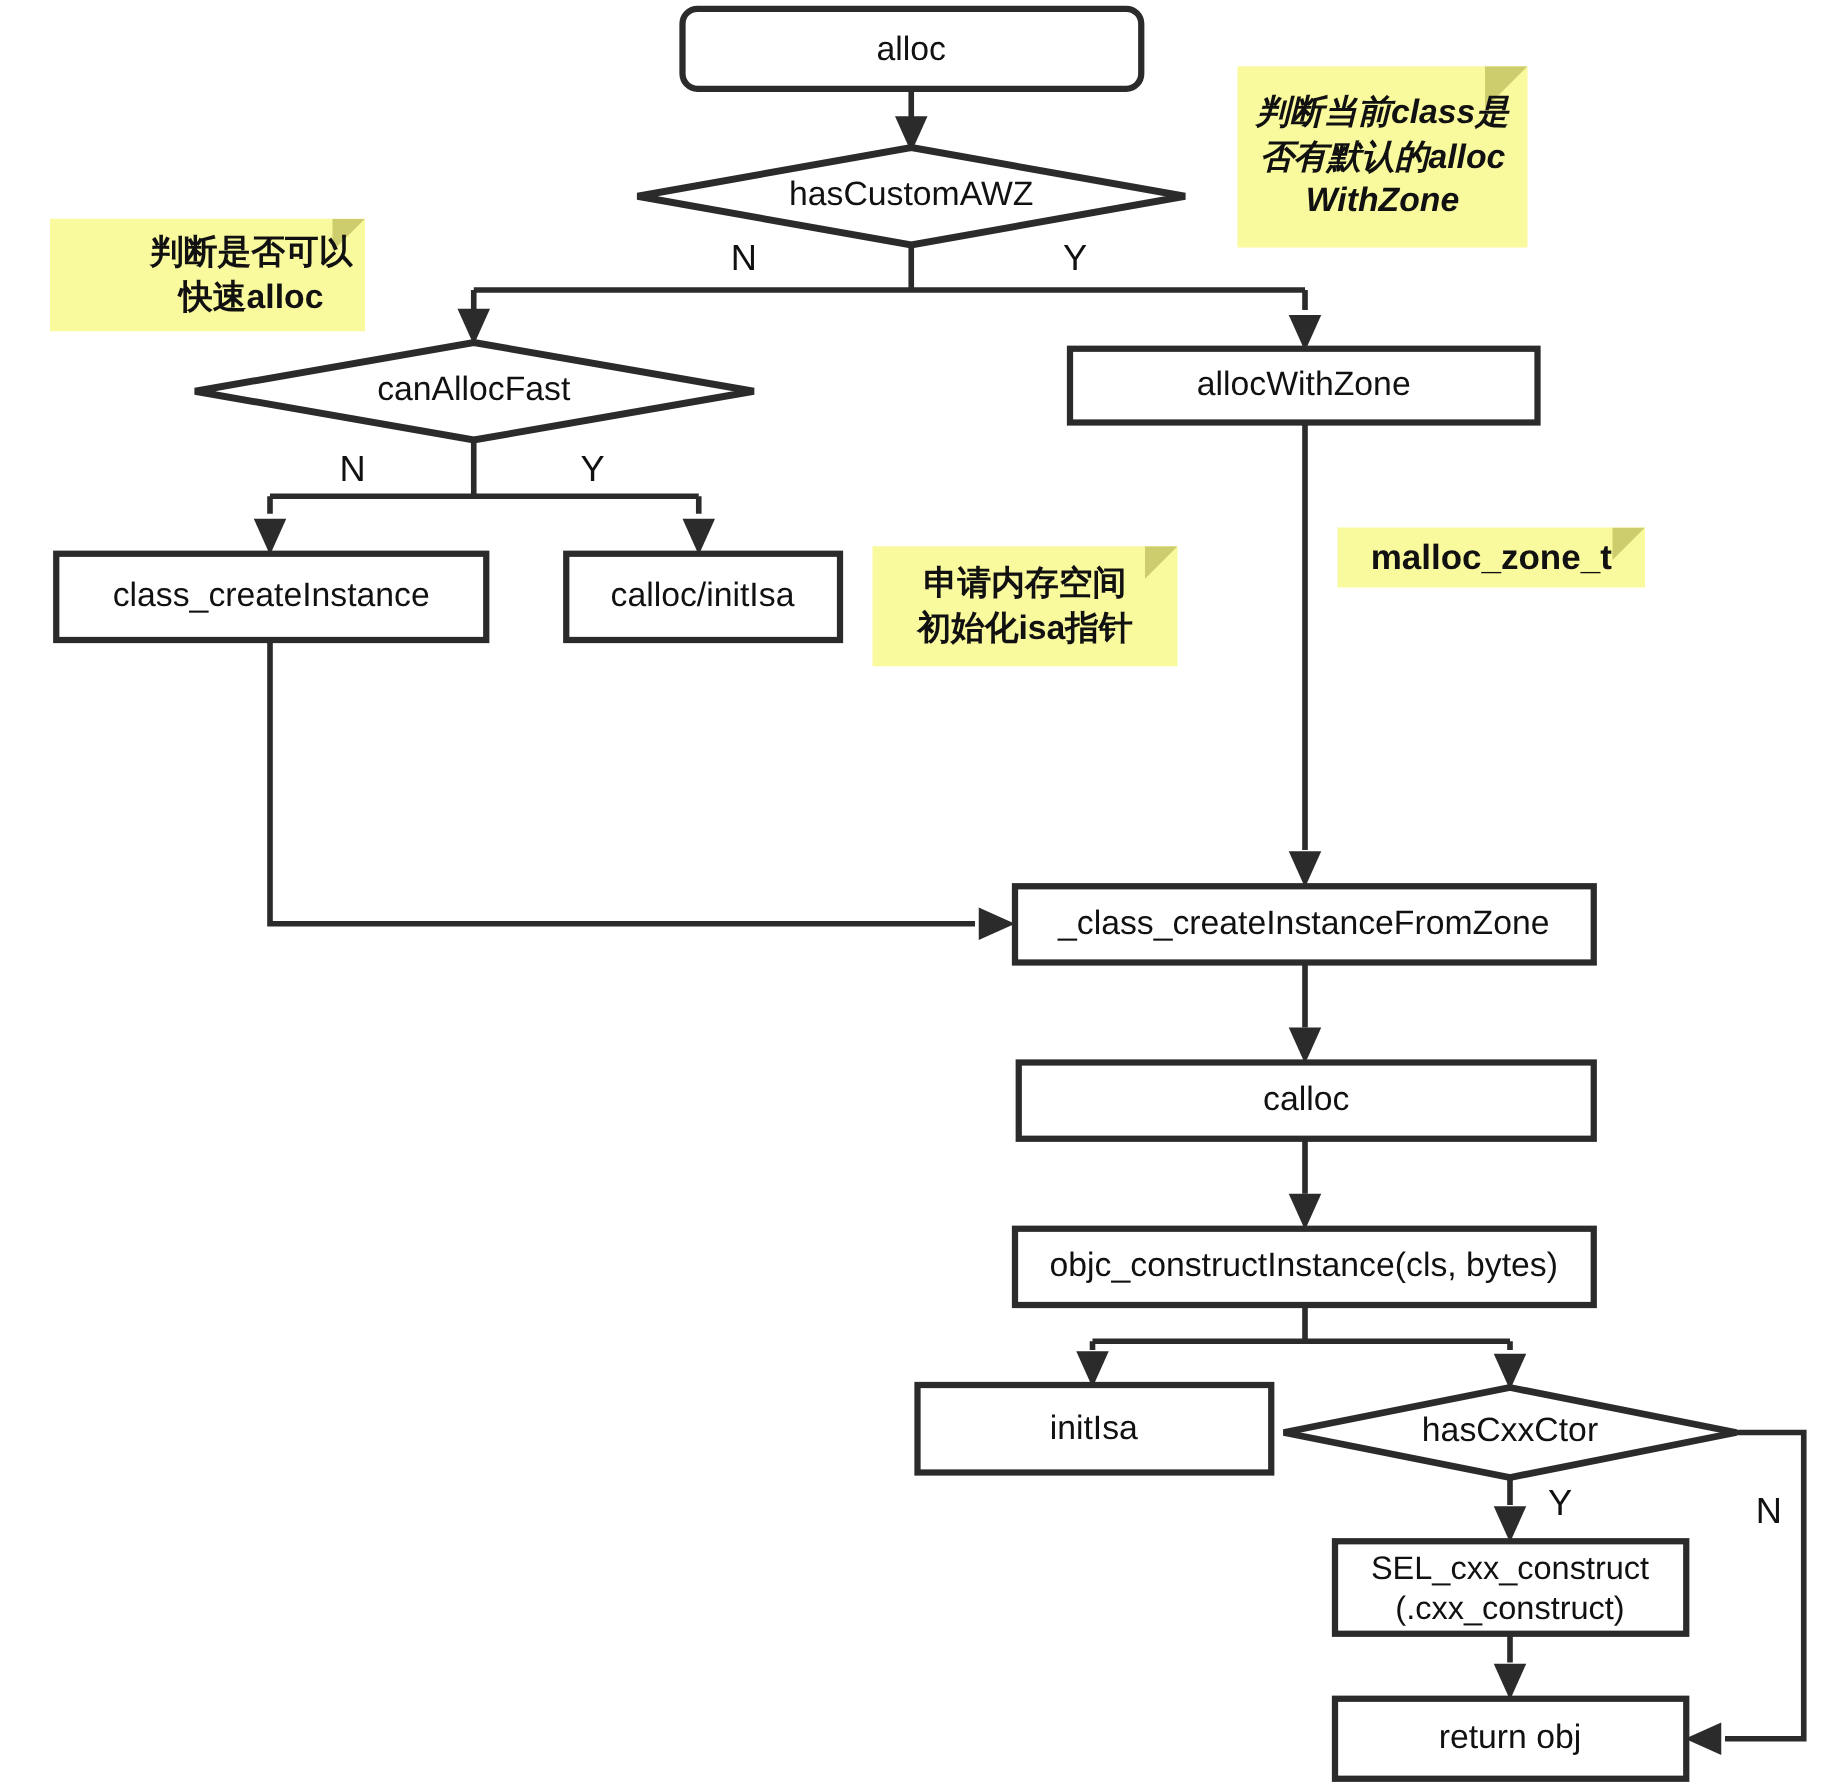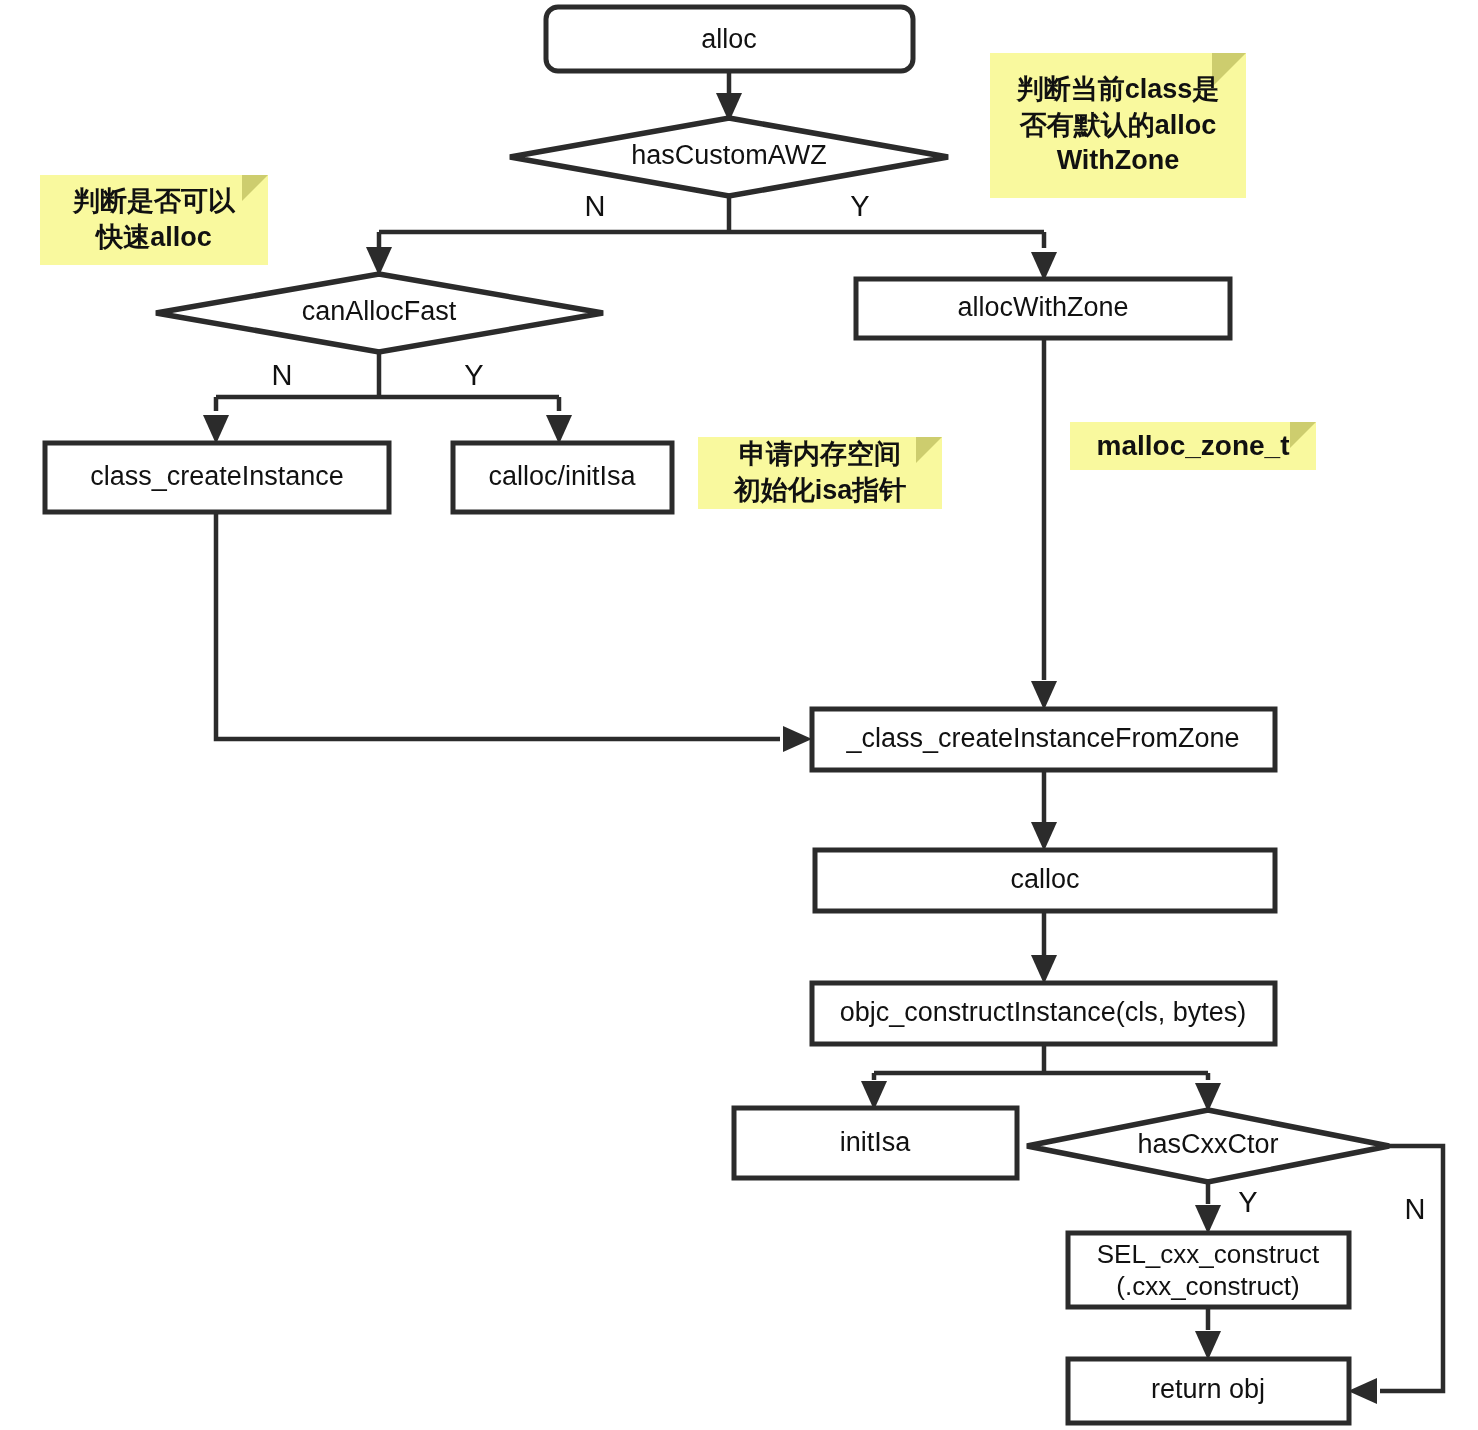--- a/index.html
+++ b/index.html
@@ -237,37 +237,37 @@
       <text class="edge-label" x="595" y="208">N</text>
       <text class="edge-label" x="860" y="208">Y</text>
       <text class="edge-label" x="282" y="377">N</text>
       <text class="edge-label" x="474" y="377">Y</text>
       <text class="edge-label" x="1248" y="1204">Y</text>
       <text class="edge-label" x="1415" y="1211">N</text>
     </g>
 
   </svg>
 
-  <div class="note" style="left:40px; top:175px; width:228px; height:90px; font-size:27px;">
+  <div class="note" style="left:40px; top:175px; width:252px; height:90px; font-size:27px;justify-content:flex-end;">
     <span class="fold fold-sm"></span>
     <span class="note-text">判断是否可以
 快速alloc</span>
   </div>
 
-  <div class="note" style="left:990px; top:53px; width:256px; height:145px; font-size:27px;">
+  <div class="note" style="left:990px; top:53px; width:232px; height:145px; font-size:27px;font-style:italic;">
     <span class="fold"></span>
     <span class="note-text">判断当前class是
 否有默认的alloc
 WithZone</span>
   </div>
 
   <div class="note" style="left:1070px; top:396px; width:246px; height:48px; font-size:28px;margin-top:26px;">
     <span class="fold fold-sm"></span>
     <span class="note-text">malloc_zone_t</span>
   </div>
 
-  <div class="note" style="left:698px; top:437px; width:244px; height:72px; font-size:27px;">
+  <div class="note" style="left:698px; top:437px; width:244px; height:96px; font-size:27px;">
     <span class="fold fold-sm"></span>
     <span class="note-text">申请内存空间
 初始化isa指针</span>
   </div>
 
 </div>
 
 </body></html>

